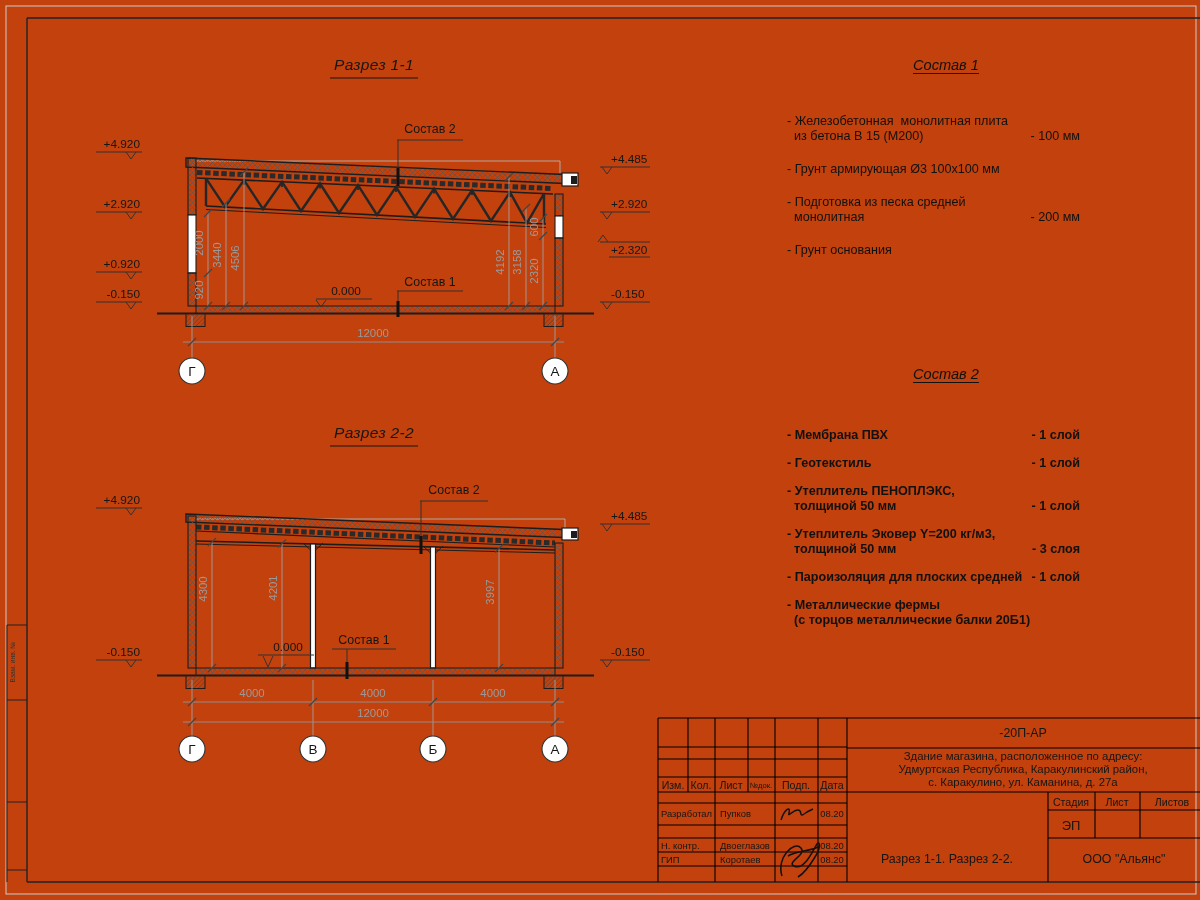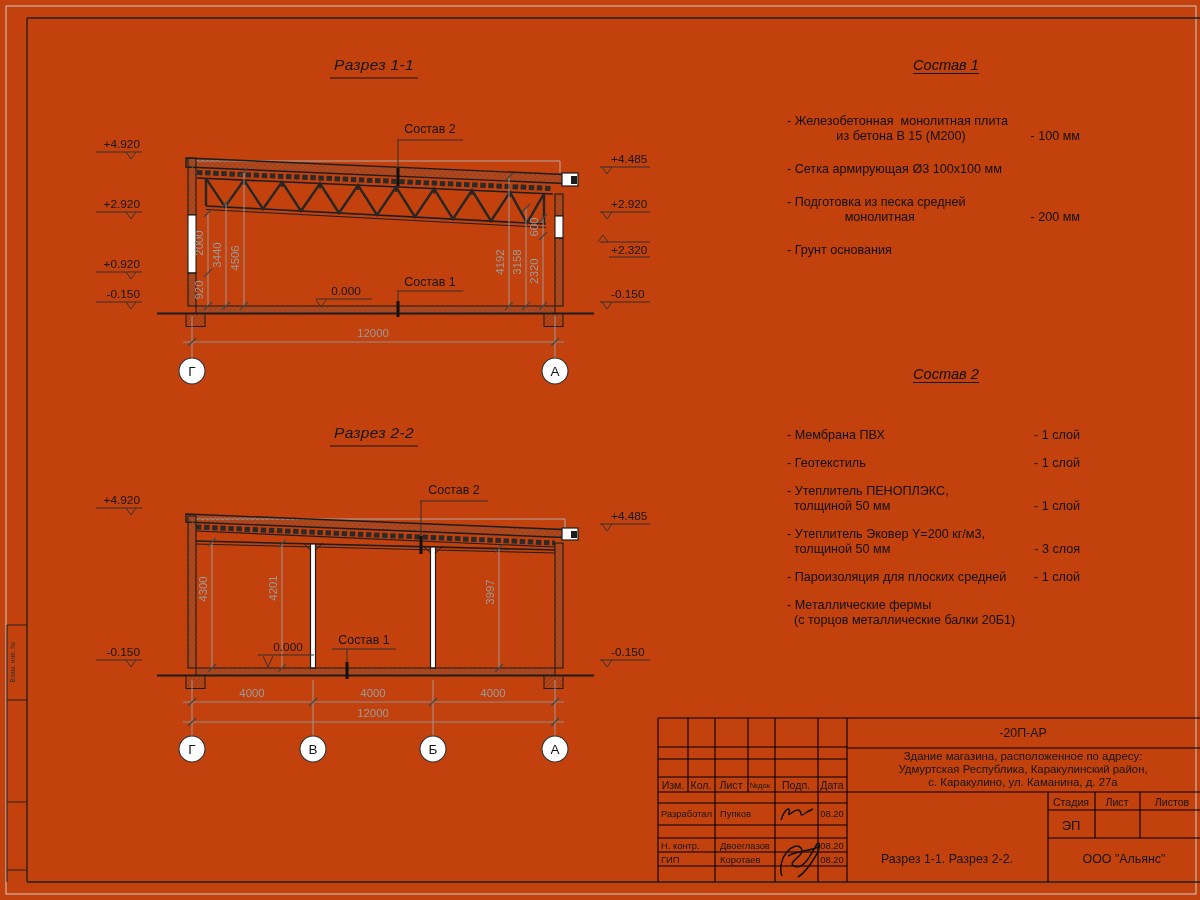--- a/index.html
+++ b/index.html
@@ -285,51 +285,51 @@
     <text class="st10" x="1071" y="806" text-anchor="middle">Стадия</text>
     <text class="st10" x="1117" y="806" text-anchor="middle">Лист</text>
     <text class="st10" x="1172" y="806" text-anchor="middle">Листов</text>
     <text style="font-size:13px" x="1071" y="830" text-anchor="middle">ЭП</text>
     <text class="st12" x="947" y="863" text-anchor="middle">Разрез 1-1. Разрез 2-2.</text>
     <text class="st12" x="1124" y="863" text-anchor="middle">ООО "Альянс"</text>
   </g>
 </svg>
 
 <div class="shead" style="left:800px;top:57px;">Состав 1</div>
-<div class="slist s1l" style="left:787px;top:114px;text-align:center;">
+<div class="slist s1l" style="left:787px;top:114px;">
   <div class="item">
     <div class="nm">
           <div>- Железобетонная  монолитная плита</div>
           <div>  из бетона В 15 (М200)</div>
         </div>
     <div class="val">- 100 мм</div>
   </div>
   <div class="item">
     <div class="nm">
-          <div>- Сетка армирующая Ø3 100х100 мм</div>
+          <div>- Грунт армирующая Ø3 100х100 мм</div>
         </div>
     <div class="val"></div>
   </div>
   <div class="item">
     <div class="nm">
           <div>- Подготовка из песка средней</div>
           <div>  монолитная</div>
         </div>
     <div class="val">- 200 мм</div>
   </div>
   <div class="item">
     <div class="nm">
           <div>- Грунт основания</div>
         </div>
     <div class="val"></div>
   </div>
 </div>
 
 <div class="shead" style="left:800px;top:366px;">Состав 2</div>
-<div class="slist s2l" style="left:787px;top:428px;">
+<div class="slist s2l" style="left:787px;top:428px;font-weight:bold;">
   <div class="item">
     <div class="nm">
           <div>- Мембрана ПВХ</div>
         </div>
     <div class="val">- 1 слой</div>
   </div>
   <div class="item">
     <div class="nm">
           <div>- Геотекстиль</div>
         </div>

